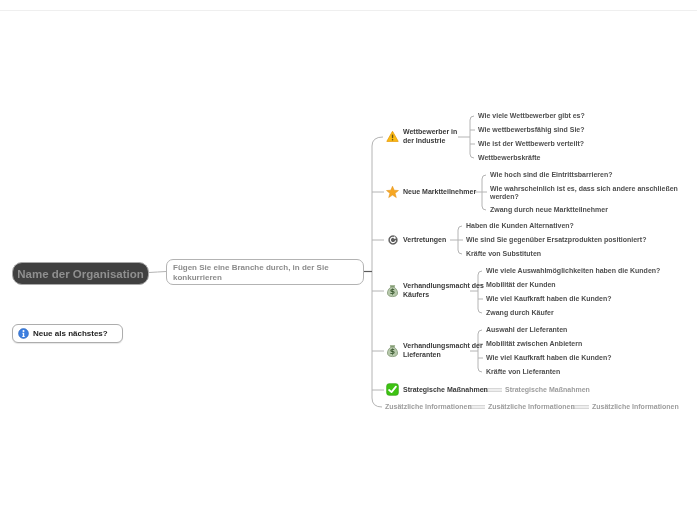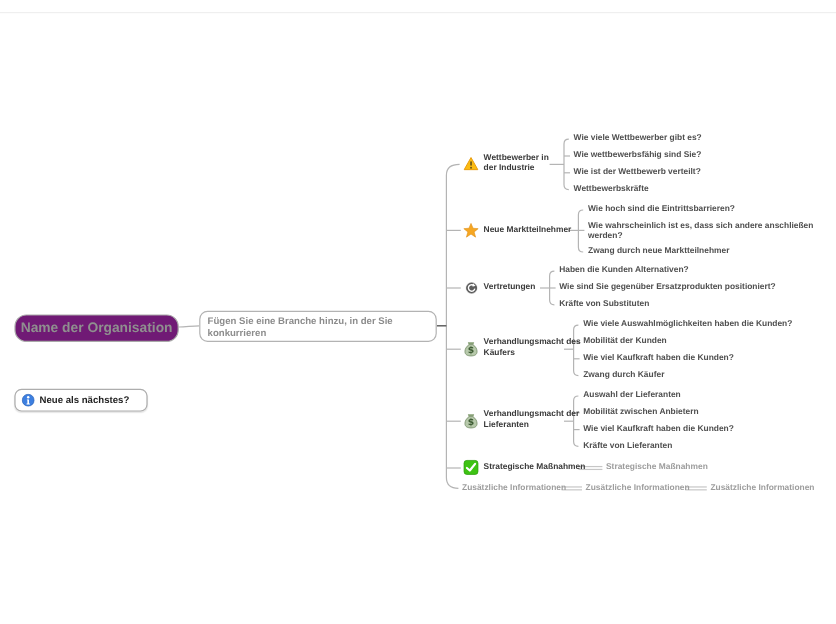--- a/index.html
+++ b/index.html
@@ -7,21 +7,21 @@
     position:relative;width:697px;height:520px;background:#ffffff;overflow:hidden;
     font-family:"Liberation Sans","DejaVu Sans",sans-serif;
   }
   .topline{position:absolute;left:0;top:10px;width:697px;height:1px;background:#efefef;}
   svg.wires{position:absolute;left:0;top:0;pointer-events:none;}
 
   .node{position:absolute;box-sizing:border-box;}
 
   .root-box{
     left:12px;top:262px;width:137px;height:23px;
-    border:1px solid #a9a9a9;border-radius:10px;background:#701a75;
+    border:1px solid #a9a9a9;border-radius:10px;background:#404040;
     font-size:11.5px;font-weight:bold;color:#8f8f8f;
     display:flex;align-items:center;justify-content:center;white-space:nowrap;
   }
   .industry-box{
     left:166px;top:259px;width:198px;height:26px;
     border:1px solid #b3b3b3;border-radius:7px;background:#fff;
     font-size:8px;line-height:9.5px;font-weight:bold;color:#8c8c8c;
     padding:3px 6px;
   }
   .help-box{
@@ -93,21 +93,21 @@
       <path d="M468,408.2 L485,408.2" stroke="#c6c6c6"></path>
       <path d="M571,405.8 L589,405.8" stroke="#c6c6c6"></path>
       <path d="M571,408.2 L589,408.2" stroke="#c6c6c6"></path>
     </g>
 
     <path d="M364,271.5 L372,271.5" stroke="#5a5a5a" stroke-width="1.2" fill="none"></path>
   </svg>
 
   <div class="node root-box">Name der Organisation</div>
 
-  <div class="node industry-box">Fügen Sie eine Branche hinzu, in der Sie konkurrieren</div>
+  <div class="node industry-box">Fügen Sie eine Branche durch, in der Sie konkurrieren</div>
 
   <div class="node help-box">
     <span class="ico">
       <svg width="11" height="11" viewBox="0 0 16 16">
         <circle cx="8" cy="8" r="7.2" fill="#3d7fe0" stroke="#2b62b5" stroke-width="0.8"></circle>
         <circle cx="8" cy="4.4" r="1.5" fill="#ffffff"></circle>
         <path d="M6.4 7 L9 7 L9 12 L10 12 L10 13.2 L6 13.2 L6 12 L7 12 L7 8.2 L6.4 8.2 Z" fill="#ffffff"></path>
       </svg>
     </span>
     <span>Neue als nächstes?</span>

